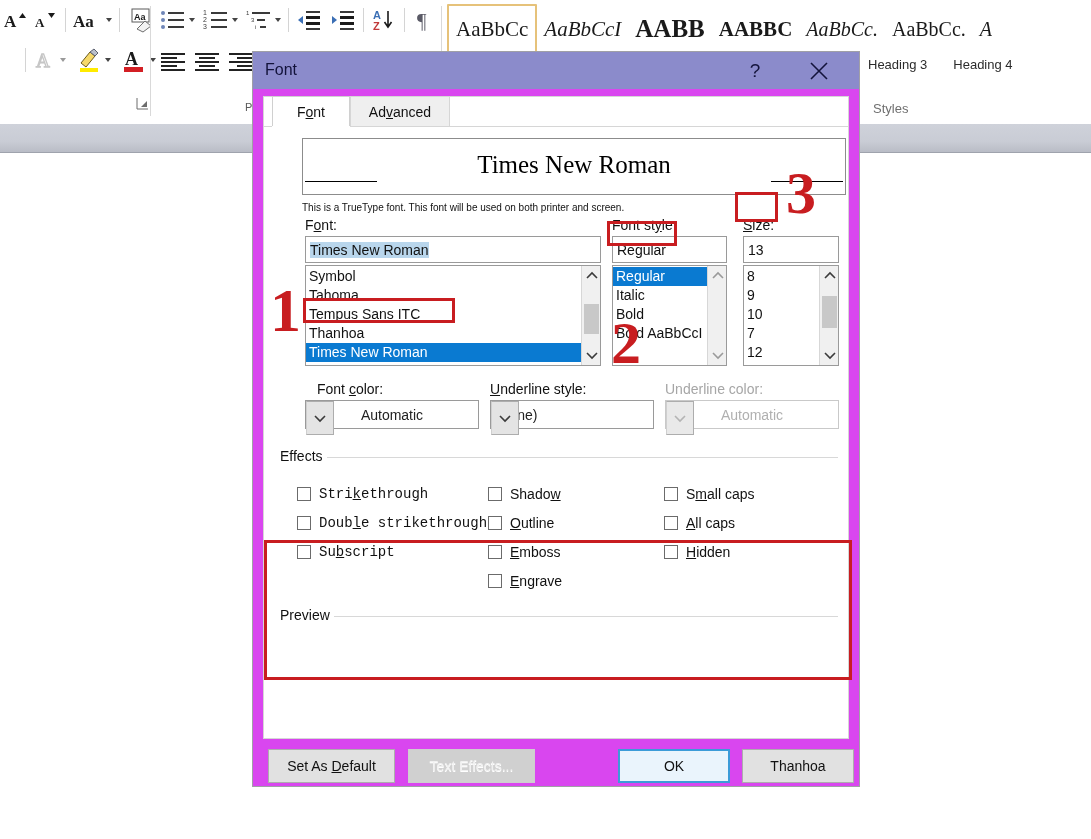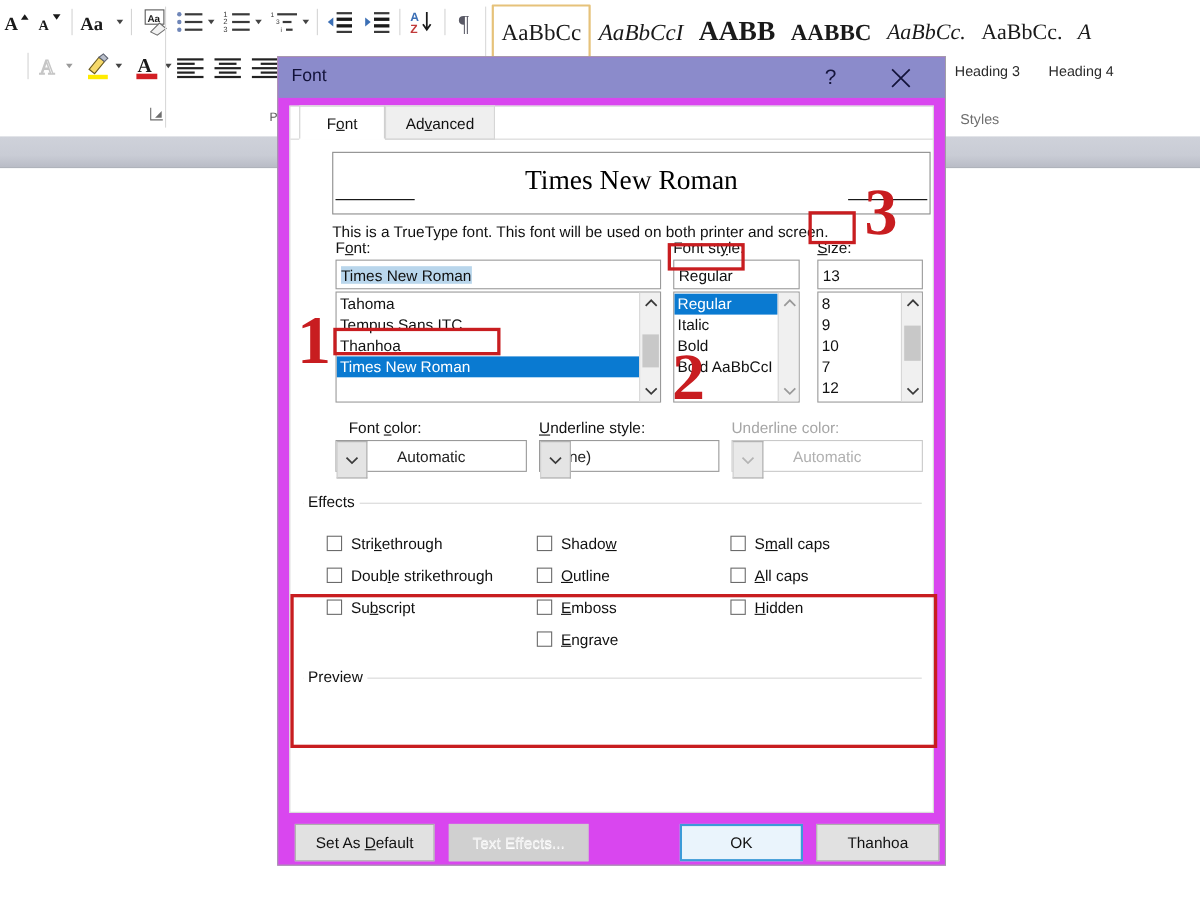--- a/index.html
+++ b/index.html
@@ -88,21 +88,21 @@
 
   
   .cbrow{position:absolute;display:flex;align-items:center;gap:8px;font-size:14px;color:#111;}
   .cb{width:14px;height:14px;border:1px solid #6b6b6b;background:#fff;box-sizing:border-box;flex:none;}
 
   
   #preview-box{position:absolute;left:38px;top:41px;width:544px;height:57px;border:1px solid #8c8c8c;background:#fff;box-sizing:border-box;}
   #preview-text{position:absolute;width:100%;top:12px;text-align:center;
      font-family:"Liberation Serif","DejaVu Serif",serif;font-size:25px;color:#000;}
   .prev-rule{position:absolute;height:1px;background:#000;top:42px;}
-  #preview-note{position:absolute;left:38px;top:105px;font-size:14px;color:#111;}
+  #preview-note{position:absolute;left:38px;top:105px;font-size:10px;color:#111;}
 
   
   .redbox{position:absolute;border:3px solid #c81d20;box-sizing:border-box;pointer-events:none;}
   .rednum{position:absolute;color:#c81d20;font-family:"Liberation Serif","DejaVu Serif",serif;
      font-weight:bold;line-height:1;pointer-events:none;}
 
   
   #footer{position:absolute;left:10px;top:697px;width:586px;height:28px;}
   .btn{position:absolute;top:0;height:34px;background:#e1e1e1;border:1px solid #adadad;
        box-sizing:border-box;display:flex;align-items:center;justify-content:center;
@@ -340,20 +340,21 @@
     <div class="lbl" style="left:479px;top:120px;">
       <span><u>S</u>ize:</span>
     </div>
 
     <div class="txtbox" style="left:41px;top:139px;width:296px;height:27px;">
       <span class="sel-hl">Times New Roman</span>
     </div>
 
     <div class="listbox" style="left:41px;top:168px;width:296px;height:101px;">
       <div id="font-list-items" style="position:absolute;left:0;top:1px;right:19px;">
+          <div class="litem">Symbol</div>
           <div class="litem">Tahoma</div>
           <div class="litem">Tempus Sans ITC</div>
           <div class="litem">Thanhoa</div>
           <div class="litem sel">Times New Roman</div>
         </div>
       <div class="vscroll" style="right:0;">
         <div class="arr up">
           <svg width="12" height="9" viewBox="0 0 12 9">
               <path d="M1 7 L6 2 L11 7" fill="none" stroke="#3b3b3b" stroke-width="1.6"></path>
             </svg>
@@ -447,21 +448,21 @@
       <div class="val">Automatic</div>
       <div class="btn">
         <svg width="12" height="9" viewBox="0 0 12 9">
             <path d="M1 2 L6 7 L11 2" fill="none" stroke="#b4b4b4" stroke-width="1.6"></path>
           </svg>
       </div>
     </div>
 
     <div class="grpbox" style="left:12px;top:360px;width:562px;height:1px;"></div>
     <div class="grpcap" style="left:12px;top:351px;">Effects</div>
-    <div id="effects-col1" style="position:absolute;left:33px;top:382px;">
+    <div id="effects-col1" style="position:absolute;left:33px;top:382px;font-family:Liberation Mono, monospace;">
         <div class="cbrow" style="position: relative; height: 29px;">
           <span class="cb"></span>
           <span>Stri<u>k</u>ethrough</span>
         </div>
         <div class="cbrow" style="position: relative; height: 29px;">
           <span class="cb"></span>
           <span>Doub<u>l</u>e strikethrough</span>
         </div>
         <div class="cbrow" style="position: relative; height: 29px;">
           <span class="cb"></span>

